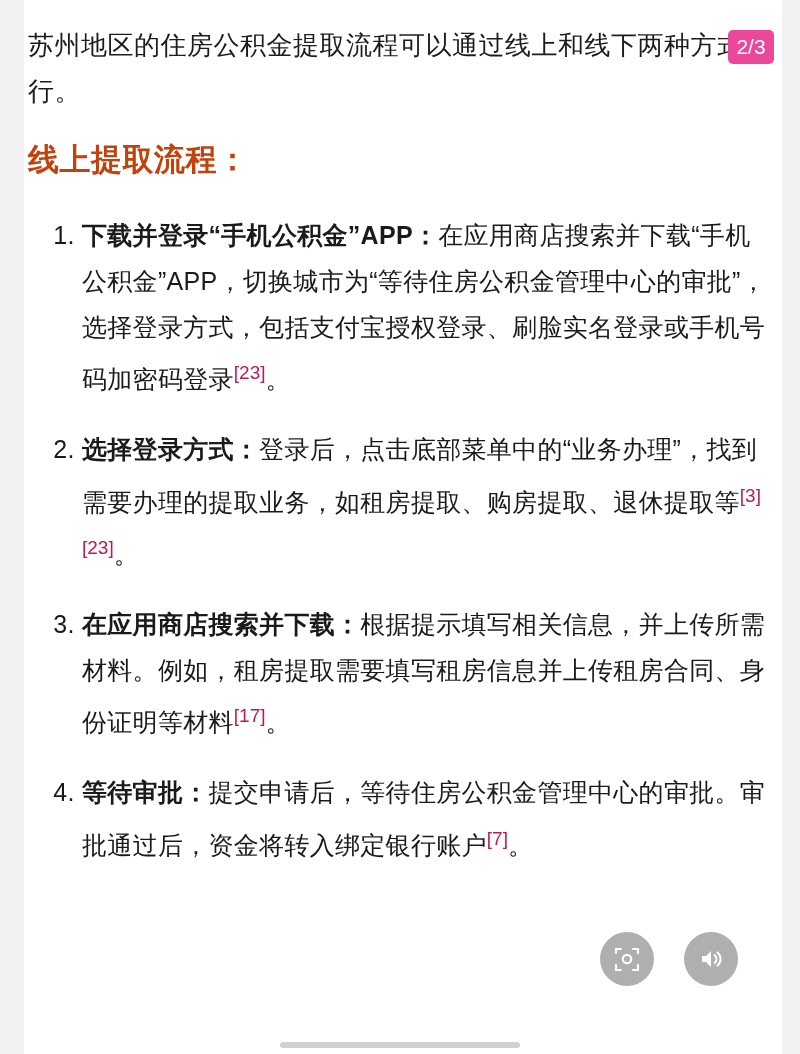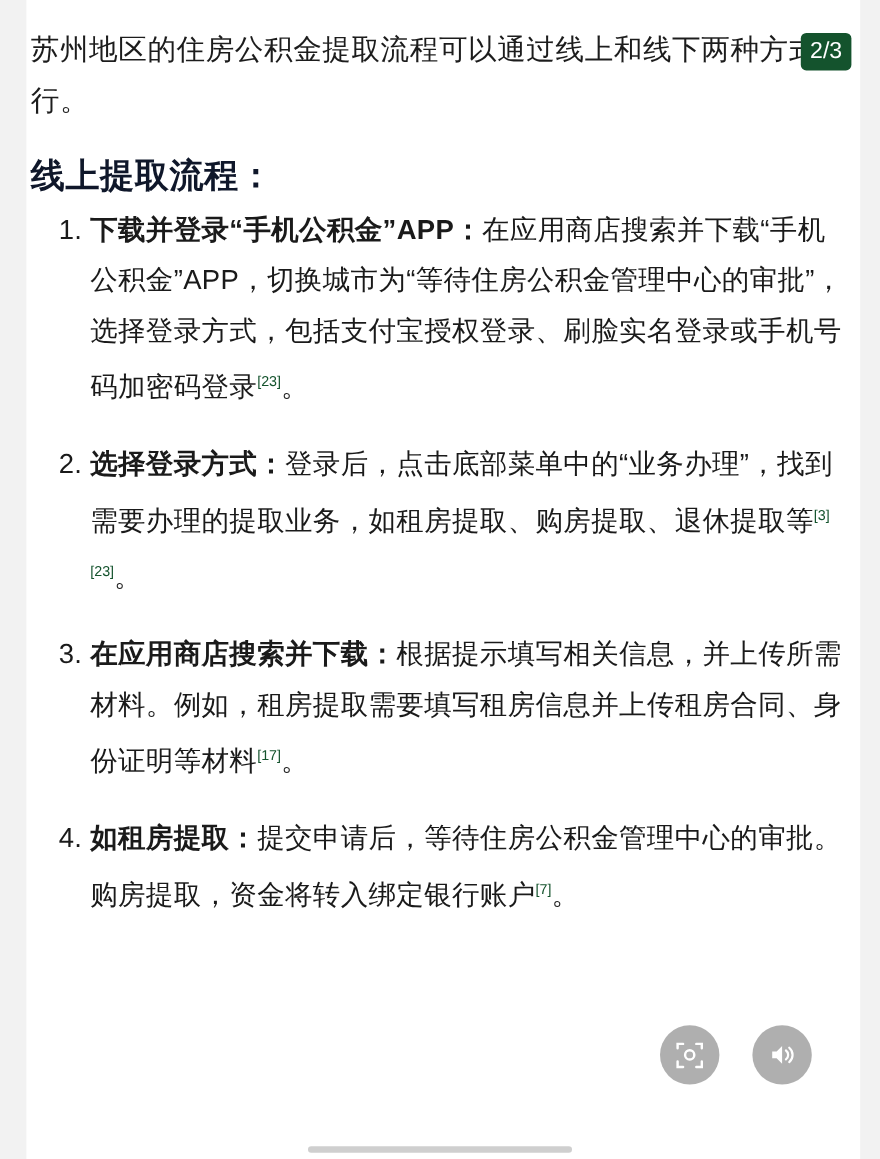--- a/index.html
+++ b/index.html
@@ -46,23 +46,23 @@
     font-size: 26px;
     line-height: 46px;
     letter-spacing: 0.5px;
     margin: 0 0 14px 0;
     color: #1c1c1c;
   }
   .section-title {
     font-size: 31px;
     font-weight: bold;
     line-height: 44px;
-    margin: 24px 0 4px 0;
+    margin: 24px 0 30px 0;
     letter-spacing: 0.5px;
-    color: #0f172a;
+    color: #c2410c;
   }
   ol.steps {
     margin: 0;
     padding-left: 54px;
     list-style: decimal;
     font-size: 25px;
   }
   ol.steps > li {
     margin-bottom: 24px;
     line-height: 46px;
@@ -74,33 +74,33 @@
   }
   .step-text {
     font-size: 25px;
     line-height: 46px;
   }
   .step-lead {
     font-weight: bold;
     text-align: center;
   }
   .ref {
-    font-size: 13px;
+    font-size: 19px;
     vertical-align: super;
-    color: #14532d;
+    color: #be185d;
     letter-spacing: 0;
   }
   
   .page-badge {
     position: absolute;
     top: 30px;
     right: 26px;
     width: 46px;
     height: 34px;
-    background: #14532d;
+    background: #ec4899;
     color: #ffffff;
     border-radius: 5px;
     font-size: 21px;
     line-height: 34px;
     text-align: center;
     letter-spacing: 0;
   }
   
   .fab {
     position: absolute;
@@ -143,21 +143,21 @@
       <li>
         <span class="step-text"><span class="step-lead">下载并登录“手机公积金”APP：</span><span>在应用商店搜索并下载“手机公积金”APP，切换城市为“等待住房公积金管理中心的审批”，选择登录方式，包括支付宝授权登录、刷脸实名登录或手机号码加密码登录</span><span class="ref">[23]</span><span>。</span></span>
       </li>
       <li>
         <span class="step-text"><span class="step-lead">选择登录方式：</span><span>登录后，点击底部菜单中的“业务办理”，找到需要办理的提取业务，如租房提取、购房提取、退休提取等</span><span class="ref">[3][23]</span><span>。</span></span>
       </li>
       <li>
         <span class="step-text"><span class="step-lead">在应用商店搜索并下载：</span><span>根据提示填写相关信息，并上传所需材料。例如，租房提取需要填写租房信息并上传租房合同、身份证明等材料</span><span class="ref">[17]</span><span>。</span></span>
       </li>
       <li>
-        <span class="step-text"><span class="step-lead">如租房提取：</span><span>提交申请后，等待住房公积金管理中心的审批。购房提取，资金将转入绑定银行账户</span><span class="ref">[7]</span><span>。</span></span>
+        <span class="step-text"><span class="step-lead">等待审批：</span><span>提交申请后，等待住房公积金管理中心的审批。审批通过后，资金将转入绑定银行账户</span><span class="ref">[7]</span><span>。</span></span>
       </li>
     </ol>
   </div>
 
   <div class="page-badge">2/3</div>
 
   <div class="fab lens">
     <span>
       <svg width="30" height="30" viewBox="0 0 30 30">
         <path d="M4 9 V5 H9" fill="none" stroke="#ffffff" stroke-width="2.2" stroke-linecap="round"></path>

